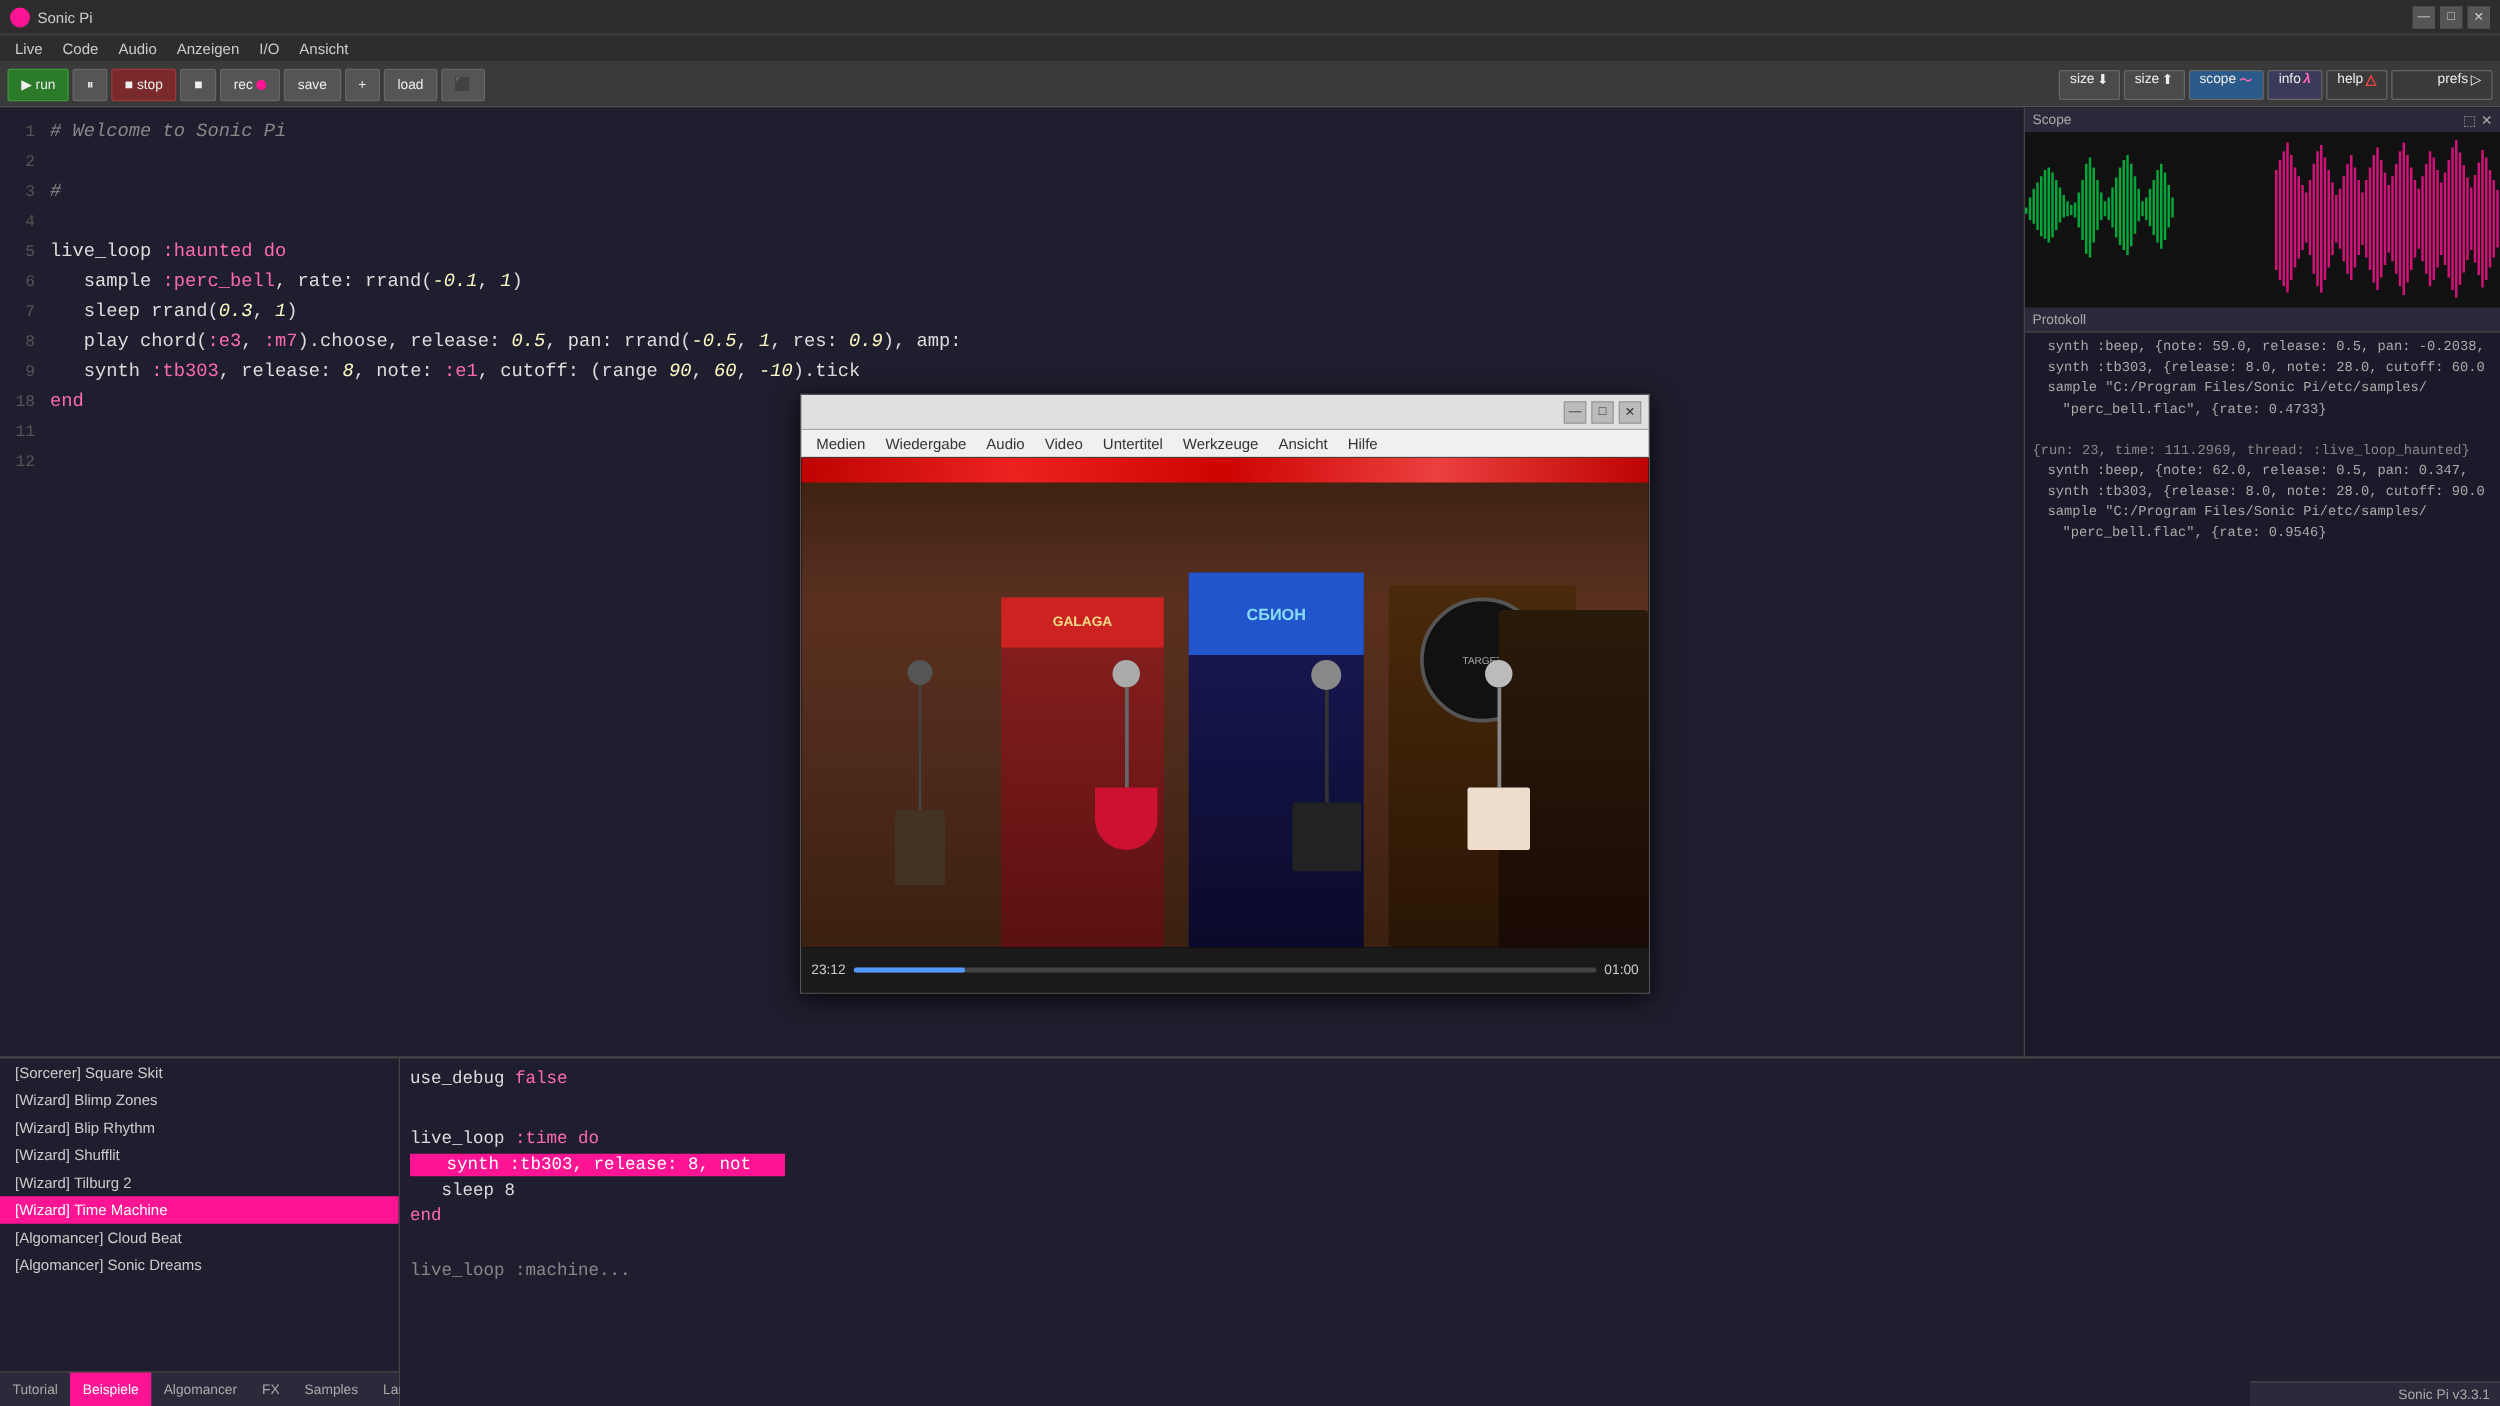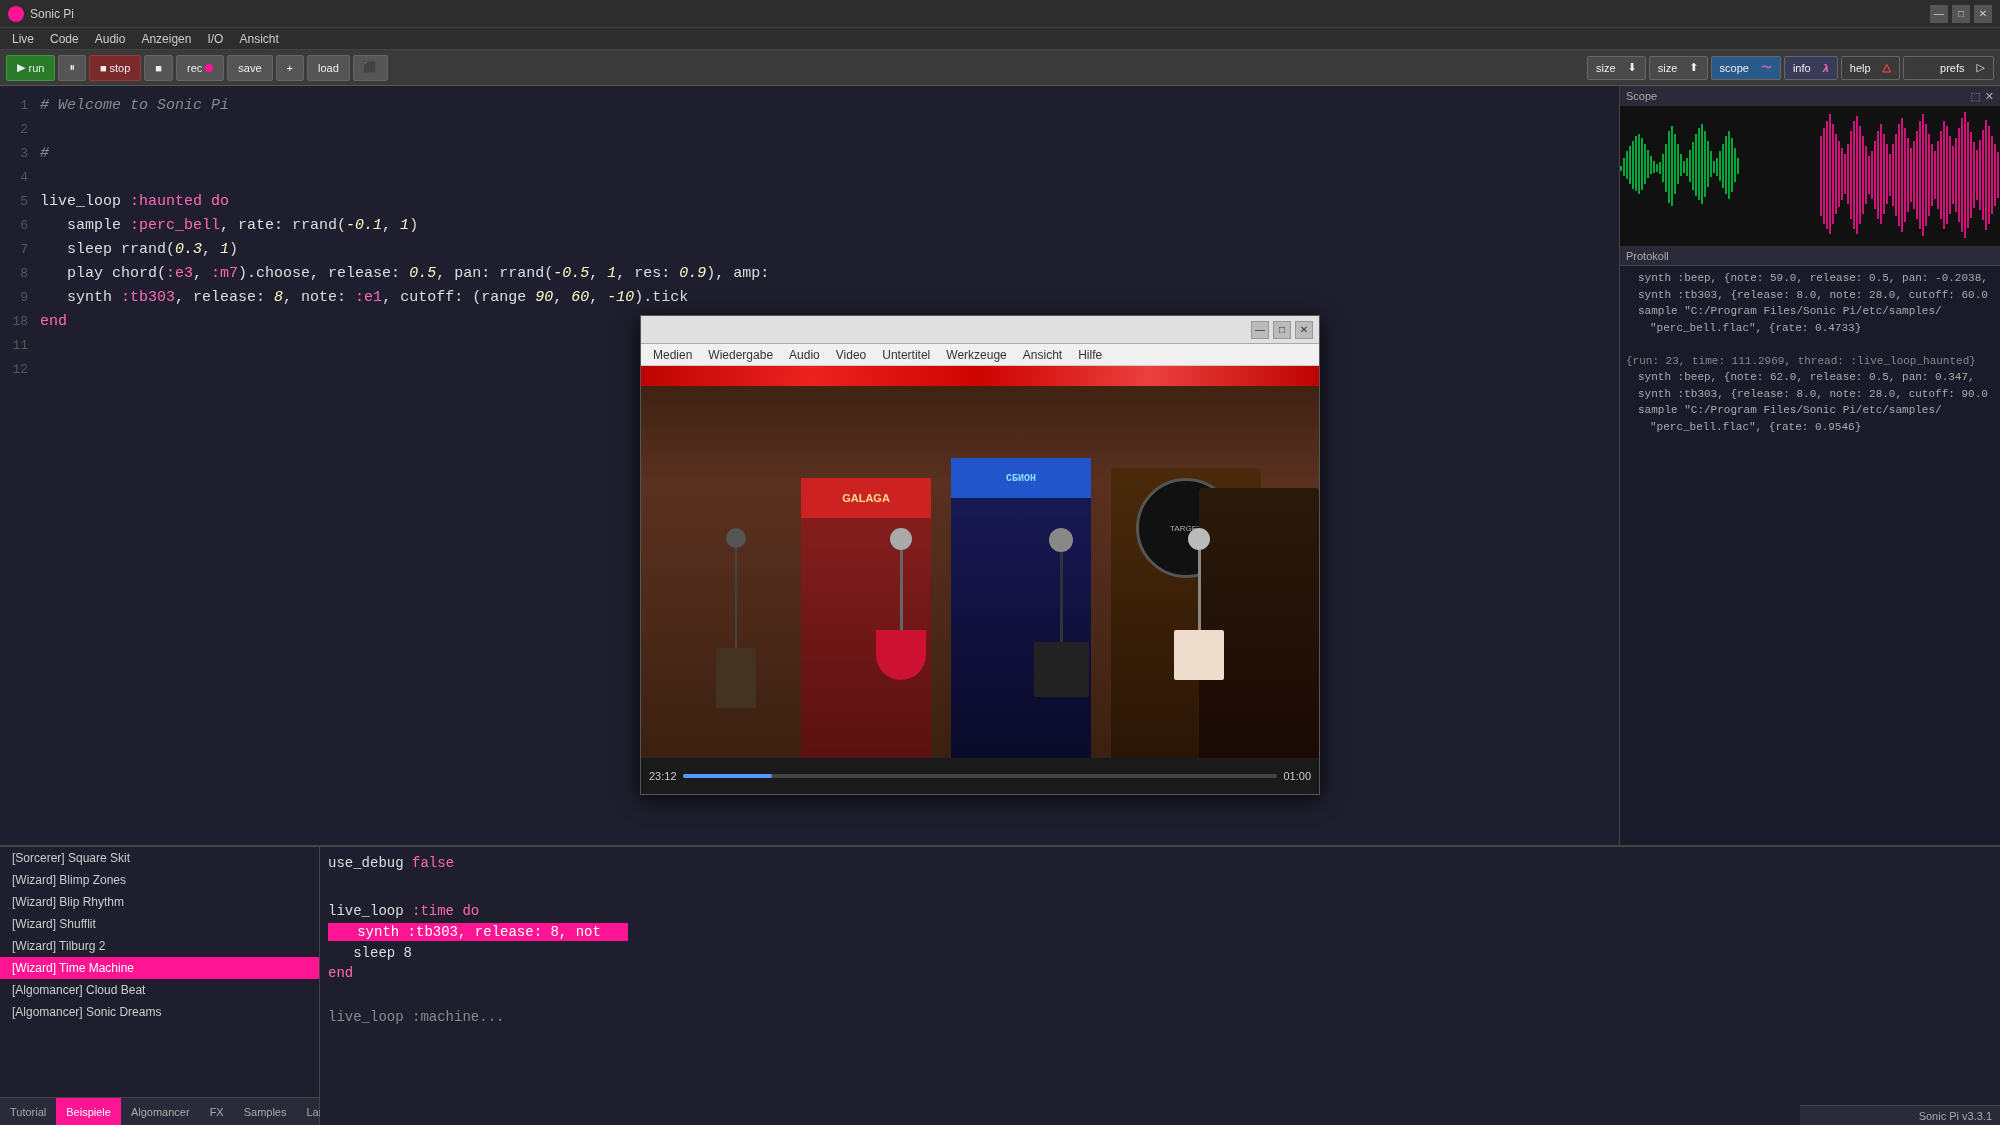--- a/index.html
+++ b/index.html
@@ -109,22 +109,22 @@
     .tb-btn-sm {
       height: 24px;
       padding: 0 8px;
       background: #4a4a4a;
       border: 1px solid #666;
       color: #eee;
       font-family: Arial, sans-serif;
       font-size: 11px;
       cursor: pointer;
       display: flex;
-      align-items: center;
-      gap: 12px;
+      align-items: flex-start;
+      gap: 2px;
       border-radius: 2px;
     }
     .tb-btn-sm.active { background: #2a5a8a; }
     .tb-btn-info { background: #3a3a5a; }
     .tb-btn-help { background: #3a3a3a; }
     .tb-btn-prefs { background: #3a3a3a; padding-left: 36px; }
     .icon-lambda { color: #ff69b4; font-style: italic; font-weight: bold; }
     .icon-wave { color: #ff69b4; }
     .icon-delta { color: #ff4444; font-weight: bold; }
 
@@ -836,21 +836,21 @@
     <div class="video-scene">
 
       <div style="position:absolute;top:0;left:0;right:0;bottom:0;background:linear-gradient(180deg, #3a2010 0%, #5a3020 30%, #4a2818 70%, #3a2010 100%)"></div>
 
       <div style="position:absolute;top:0;left:0;right:0;height:20px;background:linear-gradient(90deg,#cc0000,#ff2222,#dd0000,#ff4444,#cc0000);opacity:0.9;"></div>
 
       <div style="position:absolute;bottom:0;left:160px;width:130px;height:280px;background:linear-gradient(180deg,#8b2020 0%,#5a1010 100%);border-radius:4px 4px 0 0;">
         <div style="background:#cc2222;height:40px;display:flex;align-items:center;justify-content:center;color:#ffdd88;font-size:11px;font-family:Arial;font-weight:bold">GALAGA</div>
       </div>
       <div style="position:absolute;bottom:0;left:310px;width:140px;height:300px;background:linear-gradient(180deg,#1a1a5a 0%,#0a0a2a 100%);border-radius:4px 4px 0 0;">
-        <div style="background:#2255cc;height:40px;display:flex;align-items:center;justify-content:center;color:#88ddff;font-size:10px;font-family:Liberation Mono, monospace;font-weight:bold">СБИОН</div>
+        <div style="background:#2255cc;height:66px;display:flex;align-items:center;justify-content:center;color:#88ddff;font-size:13px;font-family:Liberation Sans, sans-serif;font-weight:bold">СБИОН</div>
       </div>
       <div style="position:absolute;bottom:0;left:470px;width:150px;height:290px;background:linear-gradient(180deg,#4a2a0a 0%,#2a1505 100%);border-radius:4px 4px 0 0;">
         <div style="width:100px;height:100px;background:#111;margin:10px auto 0;border-radius:50%;border:3px solid #555;display:flex;align-items:center;justify-content:center;color:#aaa;font-size:8px;font-family:Arial">TARGET</div>
       </div>
       <div style="position:absolute;bottom:0;right:0;width:120px;height:270px;background:linear-gradient(180deg,#2a1a0a 0%,#1a0a05 100%);border-radius:4px 4px 0 0;"></div>
 
       <div style="position:absolute;bottom:30px;left:70px;width:50px;height:200px;">
         <div style="width:20px;height:20px;background:#555;border-radius:50%;margin:0 auto"></div>
         <div style="width:2px;height:100px;background:#444;margin:0 auto"></div>
         <div style="width:40px;height:60px;background:#443322;margin:0 auto;border-radius:2px"></div>

